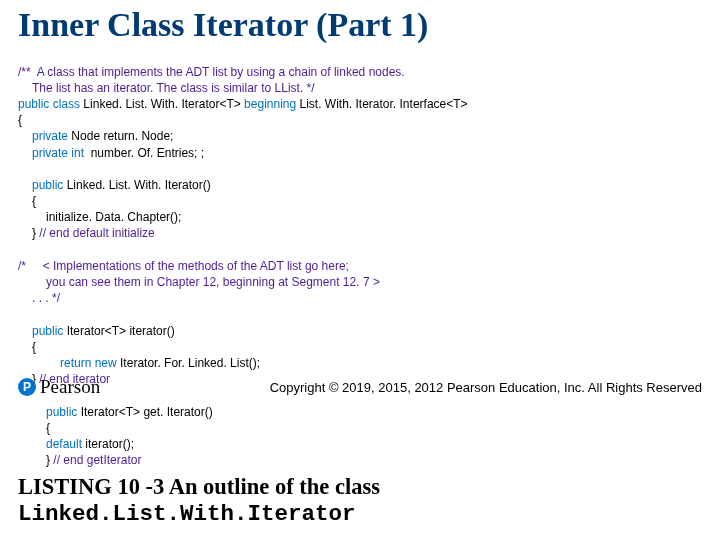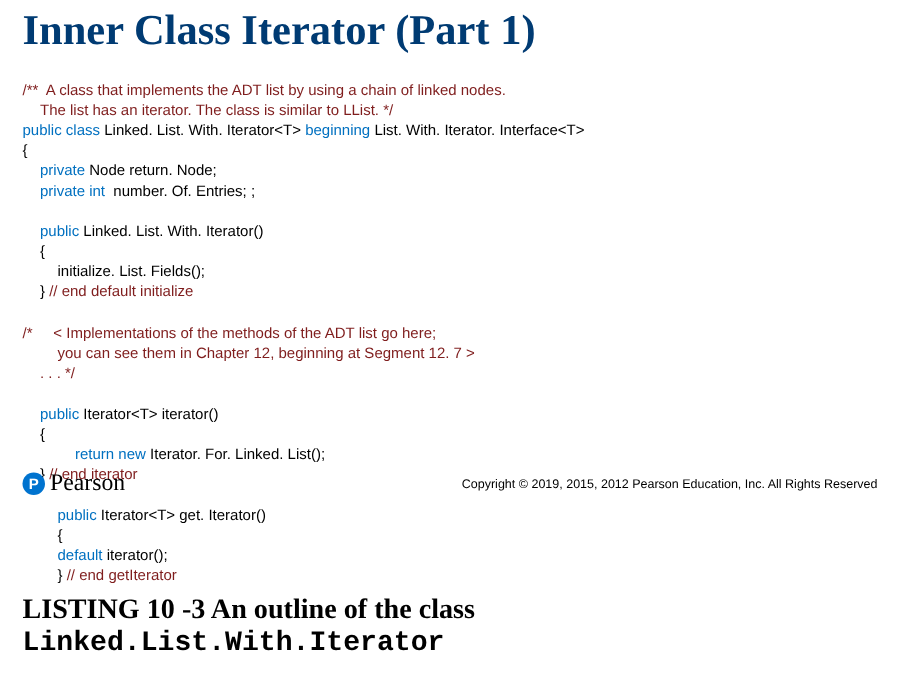--- a/index.html
+++ b/index.html
@@ -30,21 +30,21 @@
   .code {
     font-family: Arial, Helvetica, sans-serif;
     font-size: 12px;
     line-height: 1.35;
     white-space: pre;
     color: #000;
   }
   .ind1 { padding-left: 14px; display: inline-block; }
   .ind2 { padding-left: 28px; display: inline-block; }
   .ind3 { padding-left: 42px; display: inline-block; }
-  .comment { color: #7f1d1d; }
+  .comment { color: #4c1d95; }
   .kw { color: #0070c0; }
   .caption {
     font-family: "Times New Roman", Times, serif;
     font-size: 22.5px;
     font-weight: bold;
     margin-top: 6px;
   }
   .caption .mono {
     font-family: "Courier New", Courier, monospace;
     font-weight: bold;
@@ -53,21 +53,21 @@
     position: absolute;
     bottom: 10px;
     right: 18px;
     left: 18px;
     display: flex;
     align-items: center;
     justify-content: space-between;
   }
   .copyright {
     font-family: Arial, Helvetica, sans-serif;
-    font-size: 10px;
+    font-size: 13px;
     color: #000;
     text-align: right;
     flex: 1;
     padding-left: 11px;
   }
   .logo {
     display: flex;
     align-items: center;
     gap: 4px;
   }
@@ -101,21 +101,21 @@
   <div class="code">
 <span class="comment">/**  A class that implements the ADT list by using a chain of linked nodes.</span>
 <span class="ind1 comment">The list has an iterator. The class is similar to LList. */</span>
 <span><span class="kw">public class</span><span> Linked. List. With. Iterator&lt;T&gt; </span><span class="kw">beginning</span><span> List. With. Iterator. Interface&lt;T&gt;</span></span>
 <span>{</span>
 <span class="ind1"><span class="kw">private</span><span> Node return. Node;</span></span>
 <span class="ind1"><span class="kw">private int</span><span>  number. Of. Entries; ;</span></span>
 
 <span class="ind1"><span class="kw">public</span><span> Linked. List. With. Iterator()</span></span>
 <span class="ind1">{</span>
-<span class="ind2">initialize. List. Fields();</span>
+<span class="ind2">initialize. Data. Chapter();</span>
 <span class="ind1"><span>} </span><span class="comment">// end default initialize</span></span>
 
 <span class="comment">/*     &lt; Implementations of the methods of the ADT list go here;</span>
 <span class="ind2 comment">you can see them in Chapter 12, beginning at Segment 12. 7 &gt;</span>
 <span class="ind1 comment">. . . */</span>
 
 <span class="ind1"><span class="kw">public</span><span> Iterator&lt;T&gt; iterator()</span></span>
 <span class="ind1">{</span>
 <span class="ind3"><span class="kw">return new</span><span> Iterator. For. Linked. List();</span></span>
 <span class="ind1"><span>} </span><span class="comment">// end iterator</span></span>

